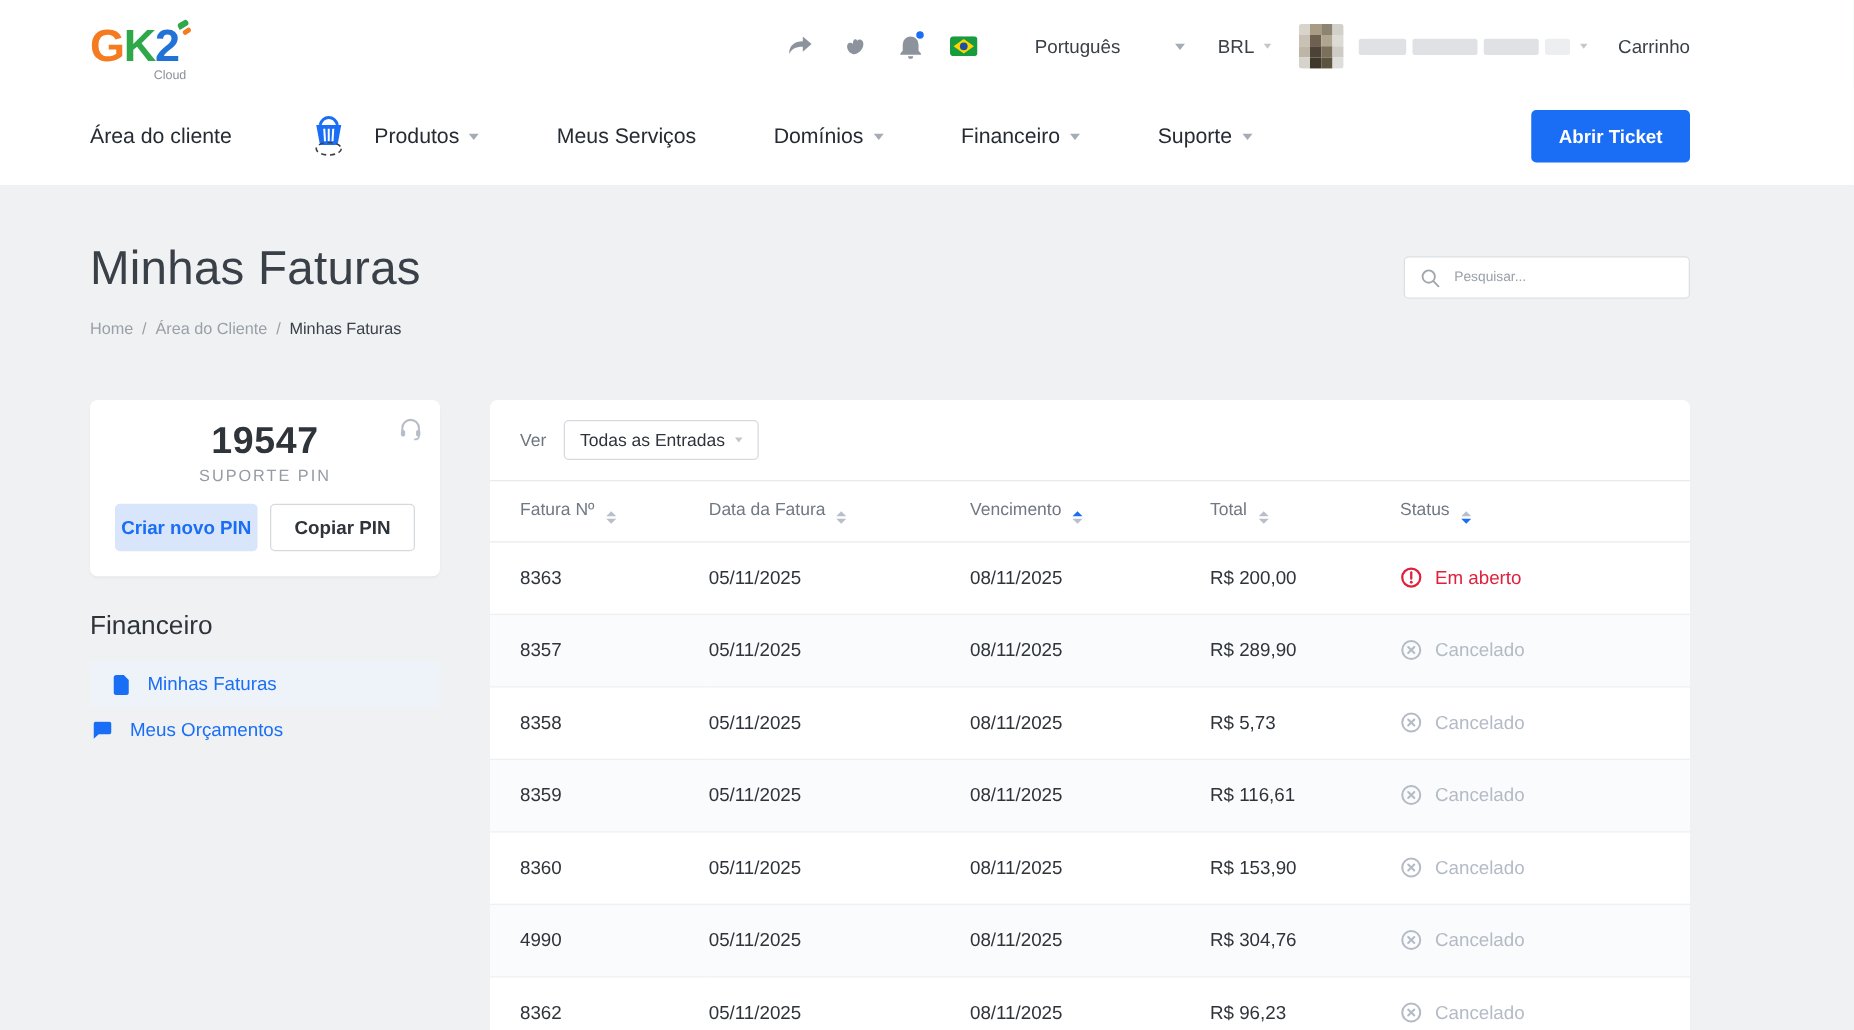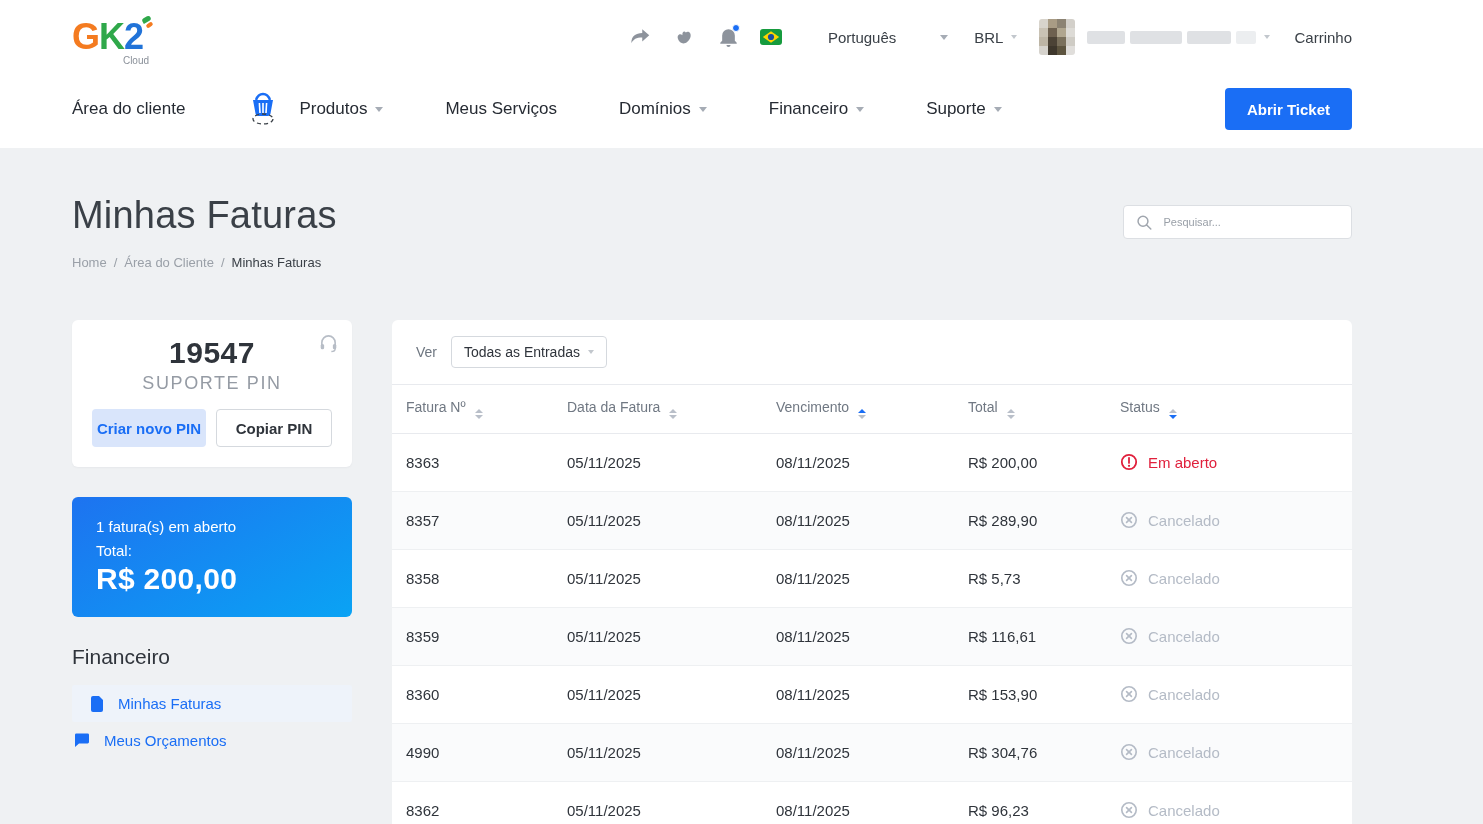--- a/index.html
+++ b/index.html
@@ -48,42 +48,42 @@
   .breadcrumb .crumb.current { color:#3a4047; cursor:default; }
   .search-box { margin-top:57px; width:229px; height:34px; background:#fff; border:1px solid #dcdfe3; border-radius:4px; display:flex; align-items:center; padding:0 12px; }
   .search-box input { border:none; outline:none; font-family:inherit; font-size:11px; color:#3a4047; width:100%; margin-left:11px; background:transparent; }
   .search-box input::placeholder { color:#9aa0a8; }
   
   .content-cols { display:flex; margin-top:50px; align-items:flex-start; }
   aside { width:280px; flex-shrink:0; margin-right:40px; }
   .pin-card { background:#fff; border-radius:6px; padding:16px 20px 20px; position:relative; box-shadow:0 1px 2px rgba(20,30,40,.04); }
   .pin-number { text-align:center; font-size:30px; font-weight:700; color:#2f343b; letter-spacing:0.5px; }
   .headset { position:absolute; top:14px; right:14px; }
-  .pin-label { text-align:center; font-size:18px; color:#959ba4; letter-spacing:1.6px; margin-top:3px; }
+  .pin-label { text-align:center; font-size:13px; color:#959ba4; letter-spacing:1.6px; margin-top:3px; }
   .pin-buttons { display:flex; gap:10px; margin-top:15px; }
   .pin-buttons button { flex:1; height:38px; border-radius:4px; font-family:inherit; font-size:15px; font-weight:700; cursor:pointer; }
   .btn-create { background:#d9e5fb; color:#1a6ef5; border:none; }
   .btn-copy { background:#fff; color:#2f343b; border:1px solid #d5d9de; }
   .summary-card { margin-top:30px; border-radius:6px; padding:21px 24px; color:#fff; background:linear-gradient(150deg,#1d73f0 0%,#0aa3f4 100%); }
   .summary-line1 { font-size:15px; }
   .summary-line2 { font-size:15px; margin-top:7px; }
   .summary-total { font-size:30px; font-weight:700; margin-top:3px; letter-spacing:0.3px; }
   .side-heading { font-size:21px; font-weight:400; color:#2f343b; margin:28px 0 16px; }
   .side-item { height:37px; display:flex; align-items:center; font-size:15px; color:#1a6ef5; cursor:pointer; border-radius:2px; }
   .side-item .s-icon { margin-right:14px; display:flex; }
   .side-item.active { background:#eef3fa; padding-left:18px; }
   .side-item.plain { padding-left:2px; }
   
   .table-card { flex:1; background:#fff; border-radius:6px; overflow:hidden; }
   .filter-row { height:65px; display:flex; align-items:center; padding:0 24px; border-bottom:1px solid #e8eaee; }
   .filter-label { font-size:14px; color:#6e7680; margin-right:14px; }
   .filter-select { height:32px; min-width:146px; border:1px solid #d5d9de; border-radius:4px; padding:0 12px; display:flex; align-items:center; justify-content:space-between; font-size:14px; color:#2f343b; cursor:pointer; background:#fff; }
   table { width:100%; border-collapse:collapse; table-layout:fixed; }
   th { height:48px; font-size:14px; font-weight:400; color:#707883; text-align:left; border-bottom:1px solid #e8eaee; cursor:pointer; }
-  th:first-child, td:first-child { padding-left:14px; }
+  th:first-child, td:first-child { padding-left:24px; }
   td { height:58px; font-size:15px; color:#2f343b; border-bottom:1px solid #eef0f2; }
   tbody tr:nth-child(even) { background:#fafbfc; }
   tbody tr { cursor:pointer; }
   .sort { display:inline-flex; flex-direction:column; margin-left:9px; vertical-align:-1px; gap:2px; }
   .sort .up { width:0; height:0; border-left:4px solid transparent; border-right:4px solid transparent; border-bottom:4px solid #b9bfc9; }
   .sort .down { width:0; height:0; border-left:4px solid transparent; border-right:4px solid transparent; border-top:4px solid #b9bfc9; }
   th.sort-asc .up { border-bottom-color:#1a6ef5; }
   th.sort-desc .down { border-top-color:#1a6ef5; }
   .status { display:flex; align-items:center; gap:10px; font-size:15px; }
   .status.open { color:#e0203c; }
@@ -235,25 +235,20 @@
             </svg>
         </span>
         <div class="pin-number">19547</div>
         <div class="pin-label">SUPORTE PIN</div>
         <div class="pin-buttons">
           <button class="btn-create">Criar novo PIN</button>
           <button class="btn-copy">Copiar PIN</button>
         </div>
       </div>
 
-      <div class="summary-card">
-        <div class="summary-line1">1 fatura(s) em aberto</div>
-        <div class="summary-line2">Total:</div>
-        <div class="summary-total">R$ 200,00</div>
-      </div>
 
       <div class="side-heading">Financeiro</div>
       <div class="side-item active">
         <span class="s-icon">
           <svg width="14" height="16" viewBox="0 0 14 16">
               <path d="M1 2 a2 2 0 0 1 2 -2 h6 l4 4 v10 a2 2 0 0 1 -2 2 h-8 a2 2 0 0 1 -2 -2 Z" fill="#1a6ef5"></path>
             </svg>
         </span>
         <span>Minhas Faturas</span>
       </div>

